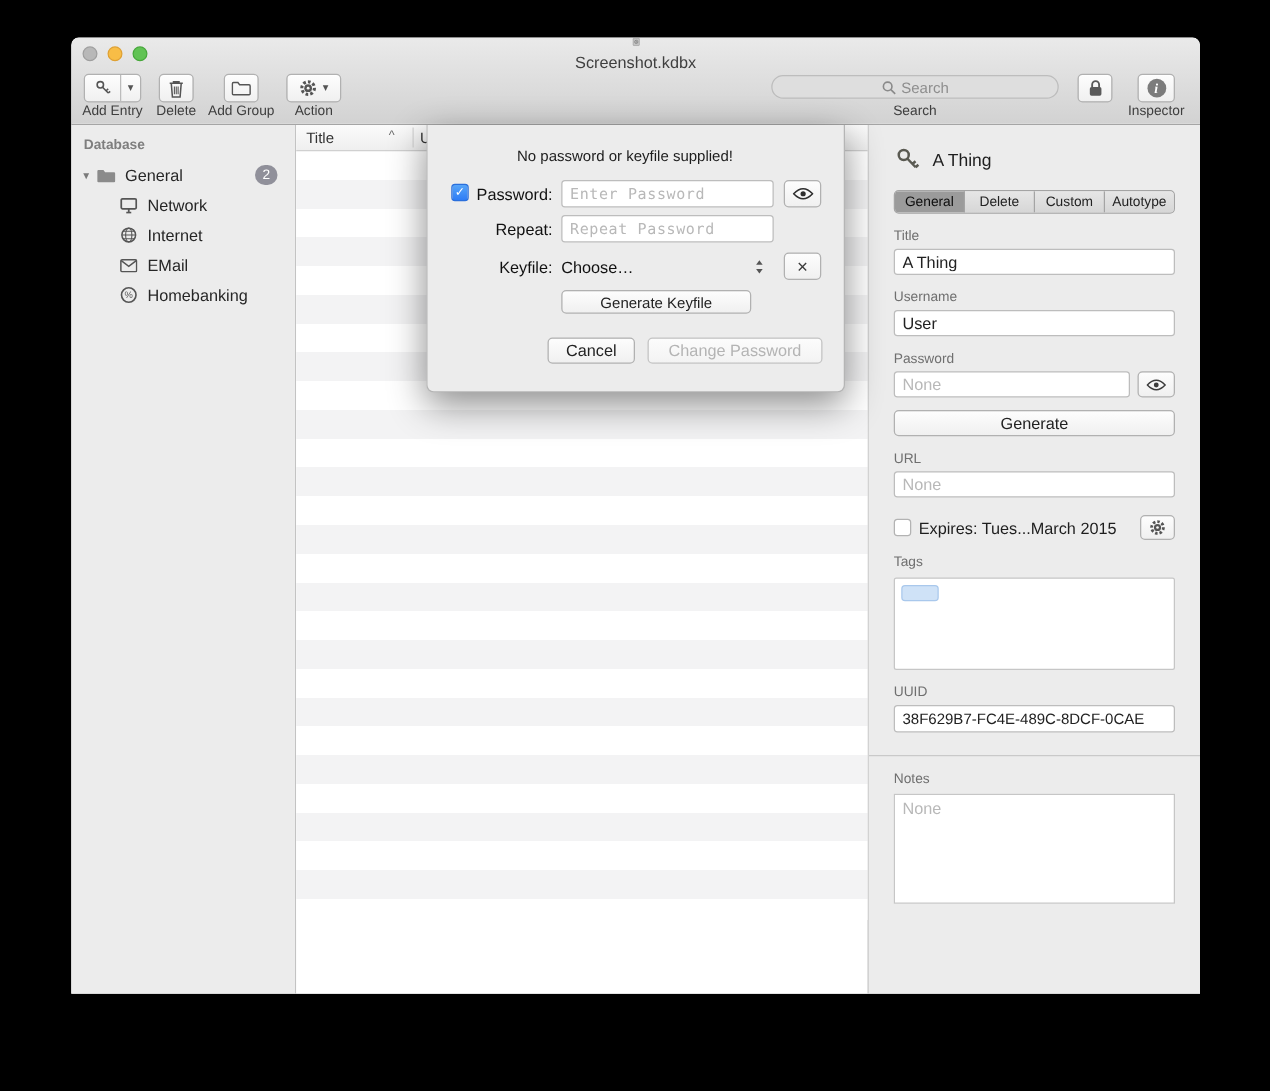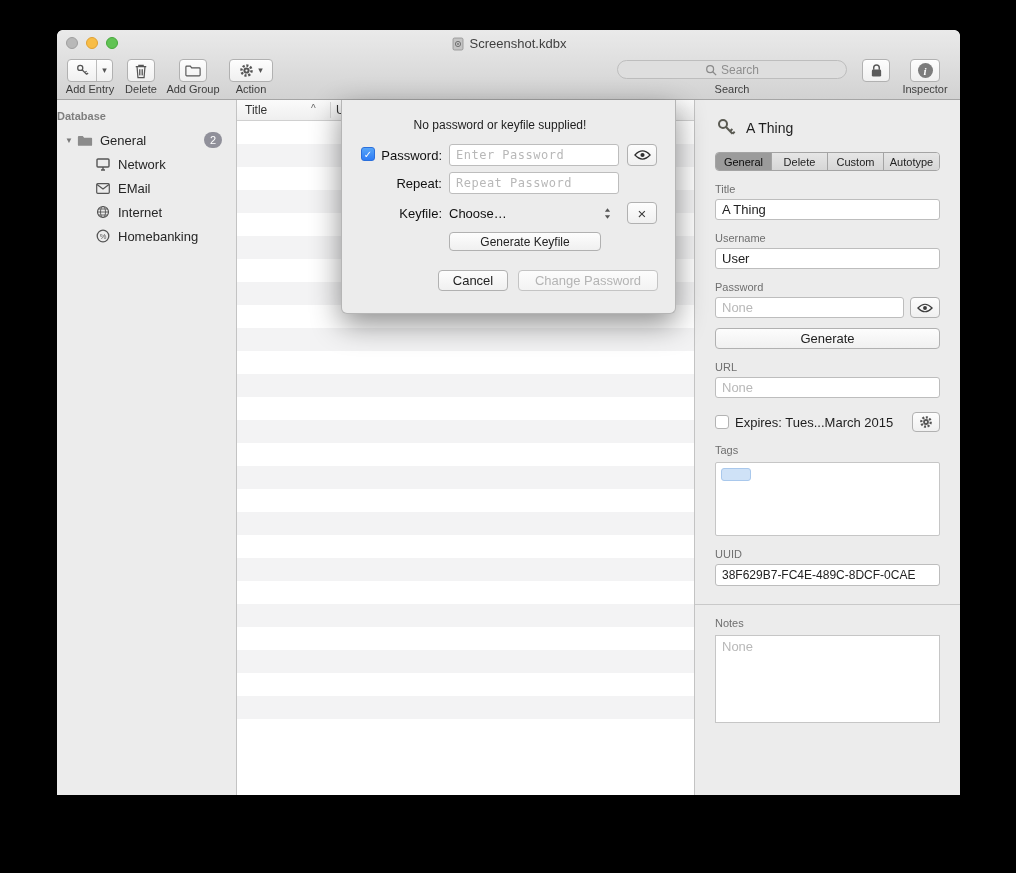--- a/index.html
+++ b/index.html
@@ -27,21 +27,21 @@
     border-radius:6px 6px 0 0;
   }
   .titlebar { position:absolute; top:0; left:0; right:0; height:27px; }
   .traffic { position:absolute; top:7px; width:12px; height:12px; border-radius:50%; cursor:default; }
   .tl-close { left:9px;  background:#b8b8b8; border:1px solid #9f9f9f; }
   .tl-min   { left:29px; background:#f8bd46; border:1px solid #dfa133; }
   .tl-zoom  { left:49px; background:#61c354; border:1px solid #47a83b; }
   .title-wrap {
     position:absolute; left:0; right:0; top:0; height:27px;
     display:flex; align-items:center; justify-content:center; gap:5px;
-    font-size:13px; color:#3f3f3f;
+    font-size:13px; color:#3f3f3f;flex-direction:column;
   }
 
   
   .btn {
     background:linear-gradient(#fdfdfd,#f0f0f0);
     border:1px solid #b1b1b1; border-radius:4px;
     display:flex; align-items:center; justify-content:center;
     box-shadow:inset 0 1px 0 rgba(255,255,255,.7);
     cursor:default;
   }
@@ -62,21 +62,21 @@
     width:15px; height:15px; border-radius:50%; background:#7c7c7c;
     color:#fff; font-size:11px; font-weight:bold; font-family:"Liberation Serif",serif;
     display:flex; align-items:center; justify-content:center; font-style:italic;
   }
 
   
   .content { position:absolute; top:70px; left:0; right:0; bottom:0; display:flex; }
 
   
   .sidebar { width:180px; background:#ececec; border-right:1px solid #c3c3c3; padding-top:6px; }
-  .sb-header { font-size:11px; font-weight:bold; color:#7e7e7e; padding:4px 0 6px 0; }
+  .sb-header { font-size:11px; font-weight:bold; color:#7e7e7e; padding:4px 0 6px 10px; }
   .sb-item { height:24px; display:flex; align-items:center; font-size:13px; color:#262626; cursor:default; }
   .sb-root { padding-left:8px; }
   .sb-child { padding-left:38px; }
   .disclosure { font-size:8px; color:#7a7a7a; width:12px; }
   .sb-icon { width:16px; height:16px; margin-right:7px; display:flex; align-items:center; justify-content:center; }
   .badge {
     margin-left:auto; margin-right:14px;
     background:#90909a; color:#fff; border-radius:9px;
     font-size:11px; line-height:16px; min-width:18px; text-align:center; padding:0 5px;
   }
@@ -278,37 +278,37 @@
           <svg width="14" height="14" viewBox="0 0 14 14">
             <rect x="1" y="2" width="12" height="8" rx="1" fill="none" stroke="#555" stroke-width="1.4"></rect>
             <path d="M5 13 h4 M7 10 v3" stroke="#555" stroke-width="1.4" fill="none"></path>
           </svg>
         </span>
         <span>Network</span>
       </div>
 
       <div class="sb-item sb-child">
         <span class="sb-icon">
-          <svg width="14" height="11" viewBox="0 0 14 11">
-            <rect x="0.7" y="0.7" width="12.6" height="9.6" rx="1" fill="none" stroke="#555" stroke-width="1.2"></rect>
-            <path d="M1 1.5 L7 6 L13 1.5" fill="none" stroke="#555" stroke-width="1.2"></path>
-          </svg>
-        </span>
-        <span>EMail</span>
-      </div>
-
-      <div class="sb-item sb-child">
-        <span class="sb-icon">
           <svg width="14" height="14" viewBox="0 0 14 14">
             <circle cx="7" cy="7" r="5.5" fill="none" stroke="#555" stroke-width="1.2"></circle>
             <ellipse cx="7" cy="7" rx="2.5" ry="5.5" fill="none" stroke="#555" stroke-width="0.9"></ellipse>
             <path d="M1.5 7 h11 M2.3 4 h9.4 M2.3 10 h9.4" stroke="#555" stroke-width="0.9" fill="none"></path>
           </svg>
         </span>
         <span>Internet</span>
+      </div>
+
+      <div class="sb-item sb-child">
+        <span class="sb-icon">
+          <svg width="14" height="11" viewBox="0 0 14 11">
+            <rect x="0.7" y="0.7" width="12.6" height="9.6" rx="1" fill="none" stroke="#555" stroke-width="1.2"></rect>
+            <path d="M1 1.5 L7 6 L13 1.5" fill="none" stroke="#555" stroke-width="1.2"></path>
+          </svg>
+        </span>
+        <span>EMail</span>
       </div>
 
       <div class="sb-item sb-child">
         <span class="sb-icon">
           <svg width="14" height="14" viewBox="0 0 14 14">
             <circle cx="7" cy="7" r="5.8" fill="none" stroke="#555" stroke-width="1.3"></circle>
             <text x="7" y="9.6" font-size="7.5" text-anchor="middle" fill="#555" font-family="sans-serif">%</text>
           </svg>
         </span>
         <span>Homebanking</span>

